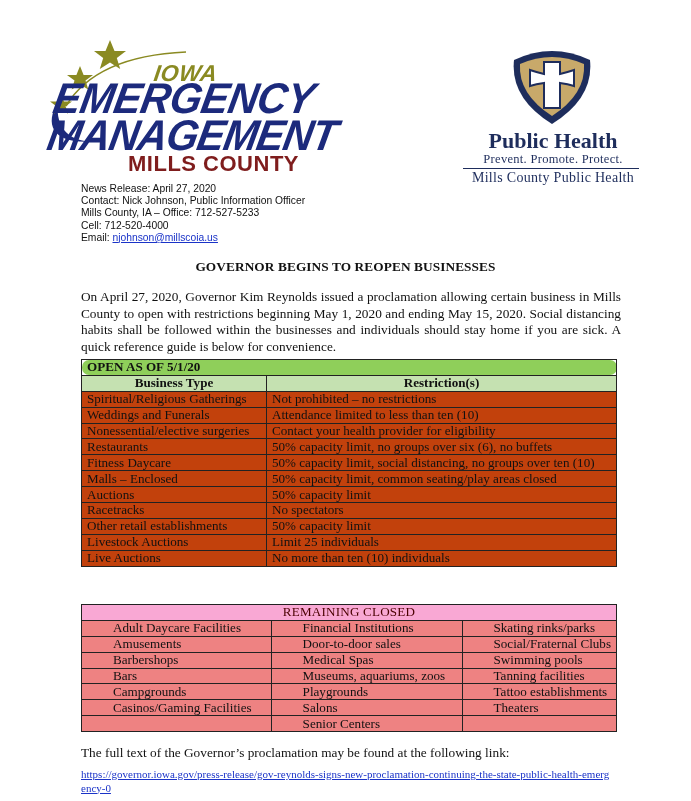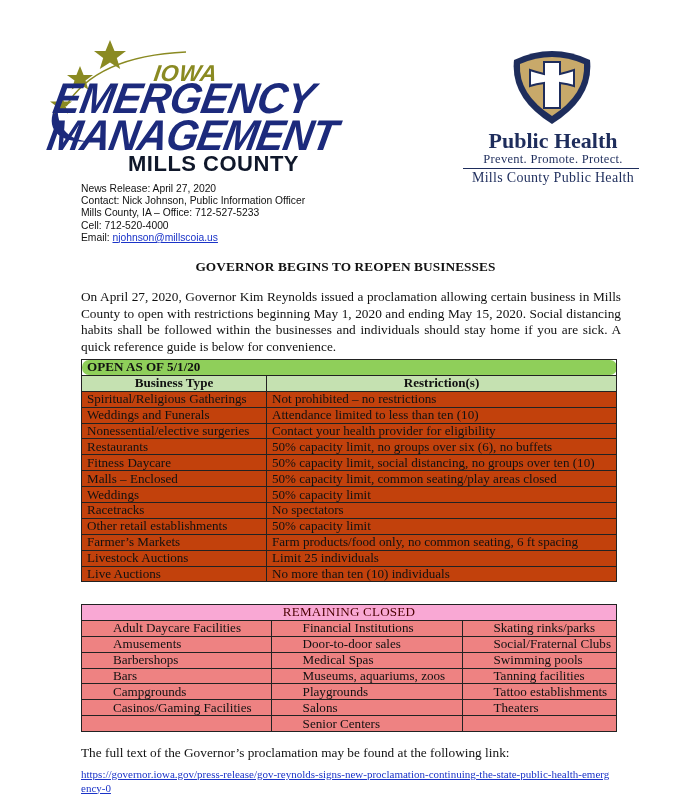--- a/index.html
+++ b/index.html
@@ -4,21 +4,21 @@
 <style>
   html, body { margin: 0; padding: 0; background: #ffffff; }
   body { width: 691px; height: 801px; position: relative; overflow: hidden; font-family: "Liberation Serif", serif; color: #111; }
 
   
   .ema-logo { position: absolute; left: 36px; top: 36px; width: 310px; height: 130px; }
   .ema-logo svg { position: absolute; left: 0; top: 0; }
   .ema-iowa { position: absolute; left: 118px; top: 24px; font-family: "Liberation Sans", sans-serif; font-weight: bold; font-style: italic; font-size: 23px; color: #8a8a22; letter-spacing: 0.5px; transform: skewX(-8deg); }
   .ema-emergency { position: absolute; left: 18px; top: 42px; font-family: "Liberation Sans", sans-serif; font-weight: bold; font-style: italic; font-size: 41px; color: #1c2a7c; letter-spacing: -0.5px; line-height: 1; transform: skewX(-10deg) scaleY(1.05); }
   .ema-management { position: absolute; left: 12px; top: 79px; font-family: "Liberation Sans", sans-serif; font-weight: bold; font-style: italic; font-size: 41px; color: #1c2a7c; letter-spacing: -1px; line-height: 1; transform: skewX(-10deg) scaleY(1.05); }
-  .ema-mills { position: absolute; left: 92px; top: 117px; font-family: "Liberation Sans", sans-serif; font-weight: bold; font-size: 22px; color: #0f172a; letter-spacing: 0.5px; line-height: 1; }
+  .ema-mills { position: absolute; left: 92px; top: 117px; font-family: "Liberation Sans", sans-serif; font-weight: bold; font-size: 22px; color: #7f1d1d; letter-spacing: 0.5px; line-height: 1; }
 
   .ph-logo { position: absolute; left: 458px; top: 44px; width: 190px; height: 146px; }
   .ph-shield { position: absolute; left: 52px; top: 4px; }
   .ph-title { position: absolute; left: 0; width: 190px; top: 84px; text-align: center; font-family: "Liberation Serif", serif; font-weight: bold; font-size: 22px; color: #1e2d5c; }
   .ph-tagline { position: absolute; left: 0; width: 190px; top: 108px; text-align: center; font-family: "Liberation Serif", serif; font-size: 12.5px; color: #1e2d5c; letter-spacing: 0.3px; }
   .ph-rule { position: absolute; left: 5px; width: 176px; top: 124px; height: 1px; background: #1e2d5c; }
   .ph-org { position: absolute; left: 0; width: 190px; top: 126px; text-align: center; font-family: "Liberation Serif", serif; font-size: 14px; color: #1e2d5c; letter-spacing: 0.3px; }
 
   
   .contact { position: absolute; left: 81px; top: 183px; font-family: "Liberation Sans", sans-serif; font-size: 10.3px; line-height: 12.2px; color: #111; }
@@ -122,34 +122,30 @@
       </tr>
     <tr>
         <td class="type">Fitness Daycare</td>
         <td>50% capacity limit, social distancing, no groups over ten (10)</td>
       </tr>
     <tr>
         <td class="type">Malls – Enclosed</td>
         <td>50% capacity limit, common seating/play areas closed</td>
       </tr>
     <tr>
-        <td class="type">Weddings</td>
+        <td class="type">Auctions</td>
         <td>50% capacity limit</td>
       </tr>
     <tr>
         <td class="type">Racetracks</td>
         <td>No spectators</td>
       </tr>
     <tr>
         <td class="type">Other retail establishments</td>
         <td>50% capacity limit</td>
-      </tr>
-    <tr>
-        <td class="type">Farmer’s Markets</td>
-        <td>Farm products/food only, no common seating, 6 ft spacing</td>
       </tr>
     <tr>
         <td class="type">Livestock Auctions</td>
         <td>Limit 25 individuals</td>
       </tr>
     <tr>
         <td class="type">Live Auctions</td>
         <td>No more than ten (10) individuals</td>
       </tr>
   </tbody>

